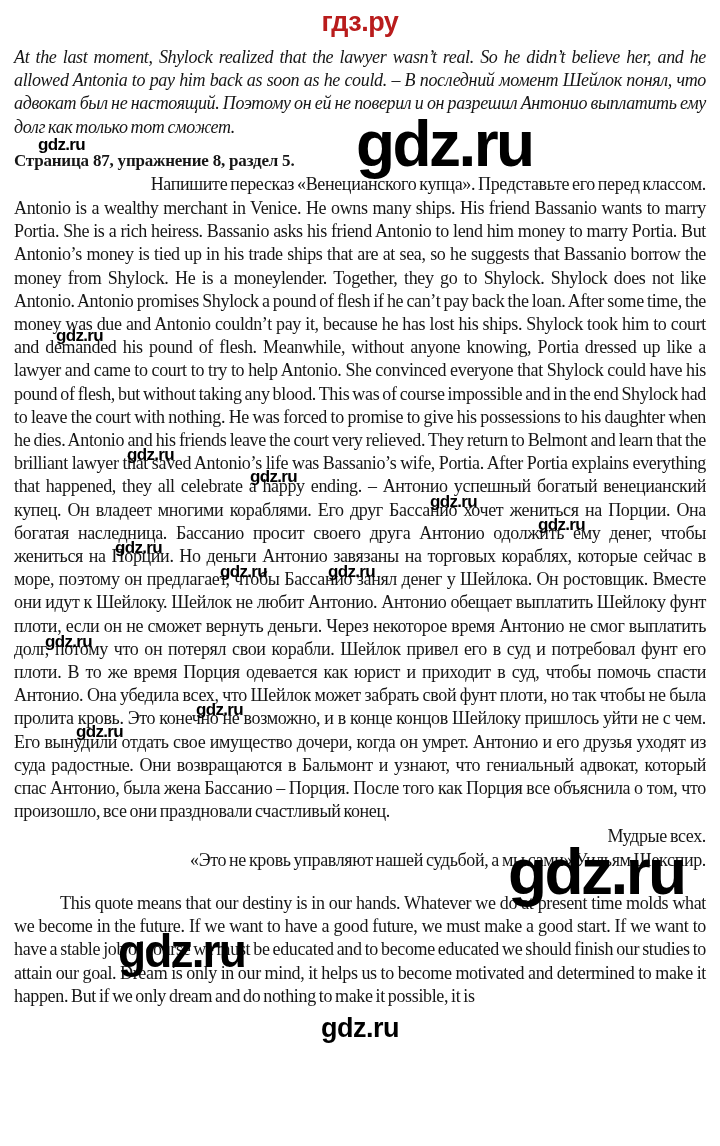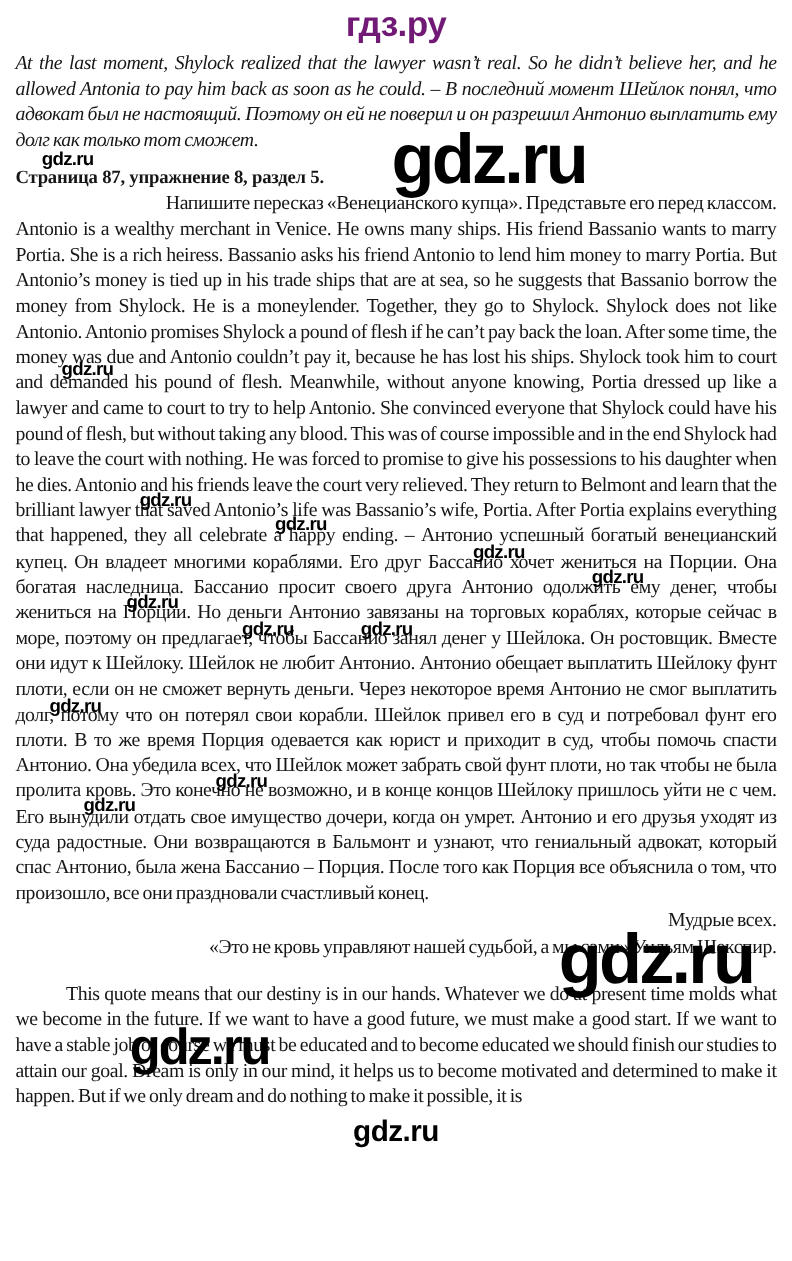--- a/index.html
+++ b/index.html
@@ -18,25 +18,25 @@
     height: 1146px;
     box-sizing: border-box;
     padding: 0 14px;
     background: #ffffff;
     font-family: "Liberation Serif", serif;
     color: #161616;
   }
   .logo-top {
     font-family: "Liberation Sans", sans-serif;
     font-weight: bold;
-    font-size: 32px;
+    font-size: 27px;
     line-height: 36px;
     letter-spacing: -0.5px;
     text-align: center;
-    color: #701a75;
+    color: #b91c1c;
     padding-top: 4px;
   }
   .body-text {
     margin: 0;
     font-size: 18px;
     line-height: 23.2px;
     letter-spacing: -0.35px;
     word-spacing: -1.2px;
     text-align: justify;
   }

